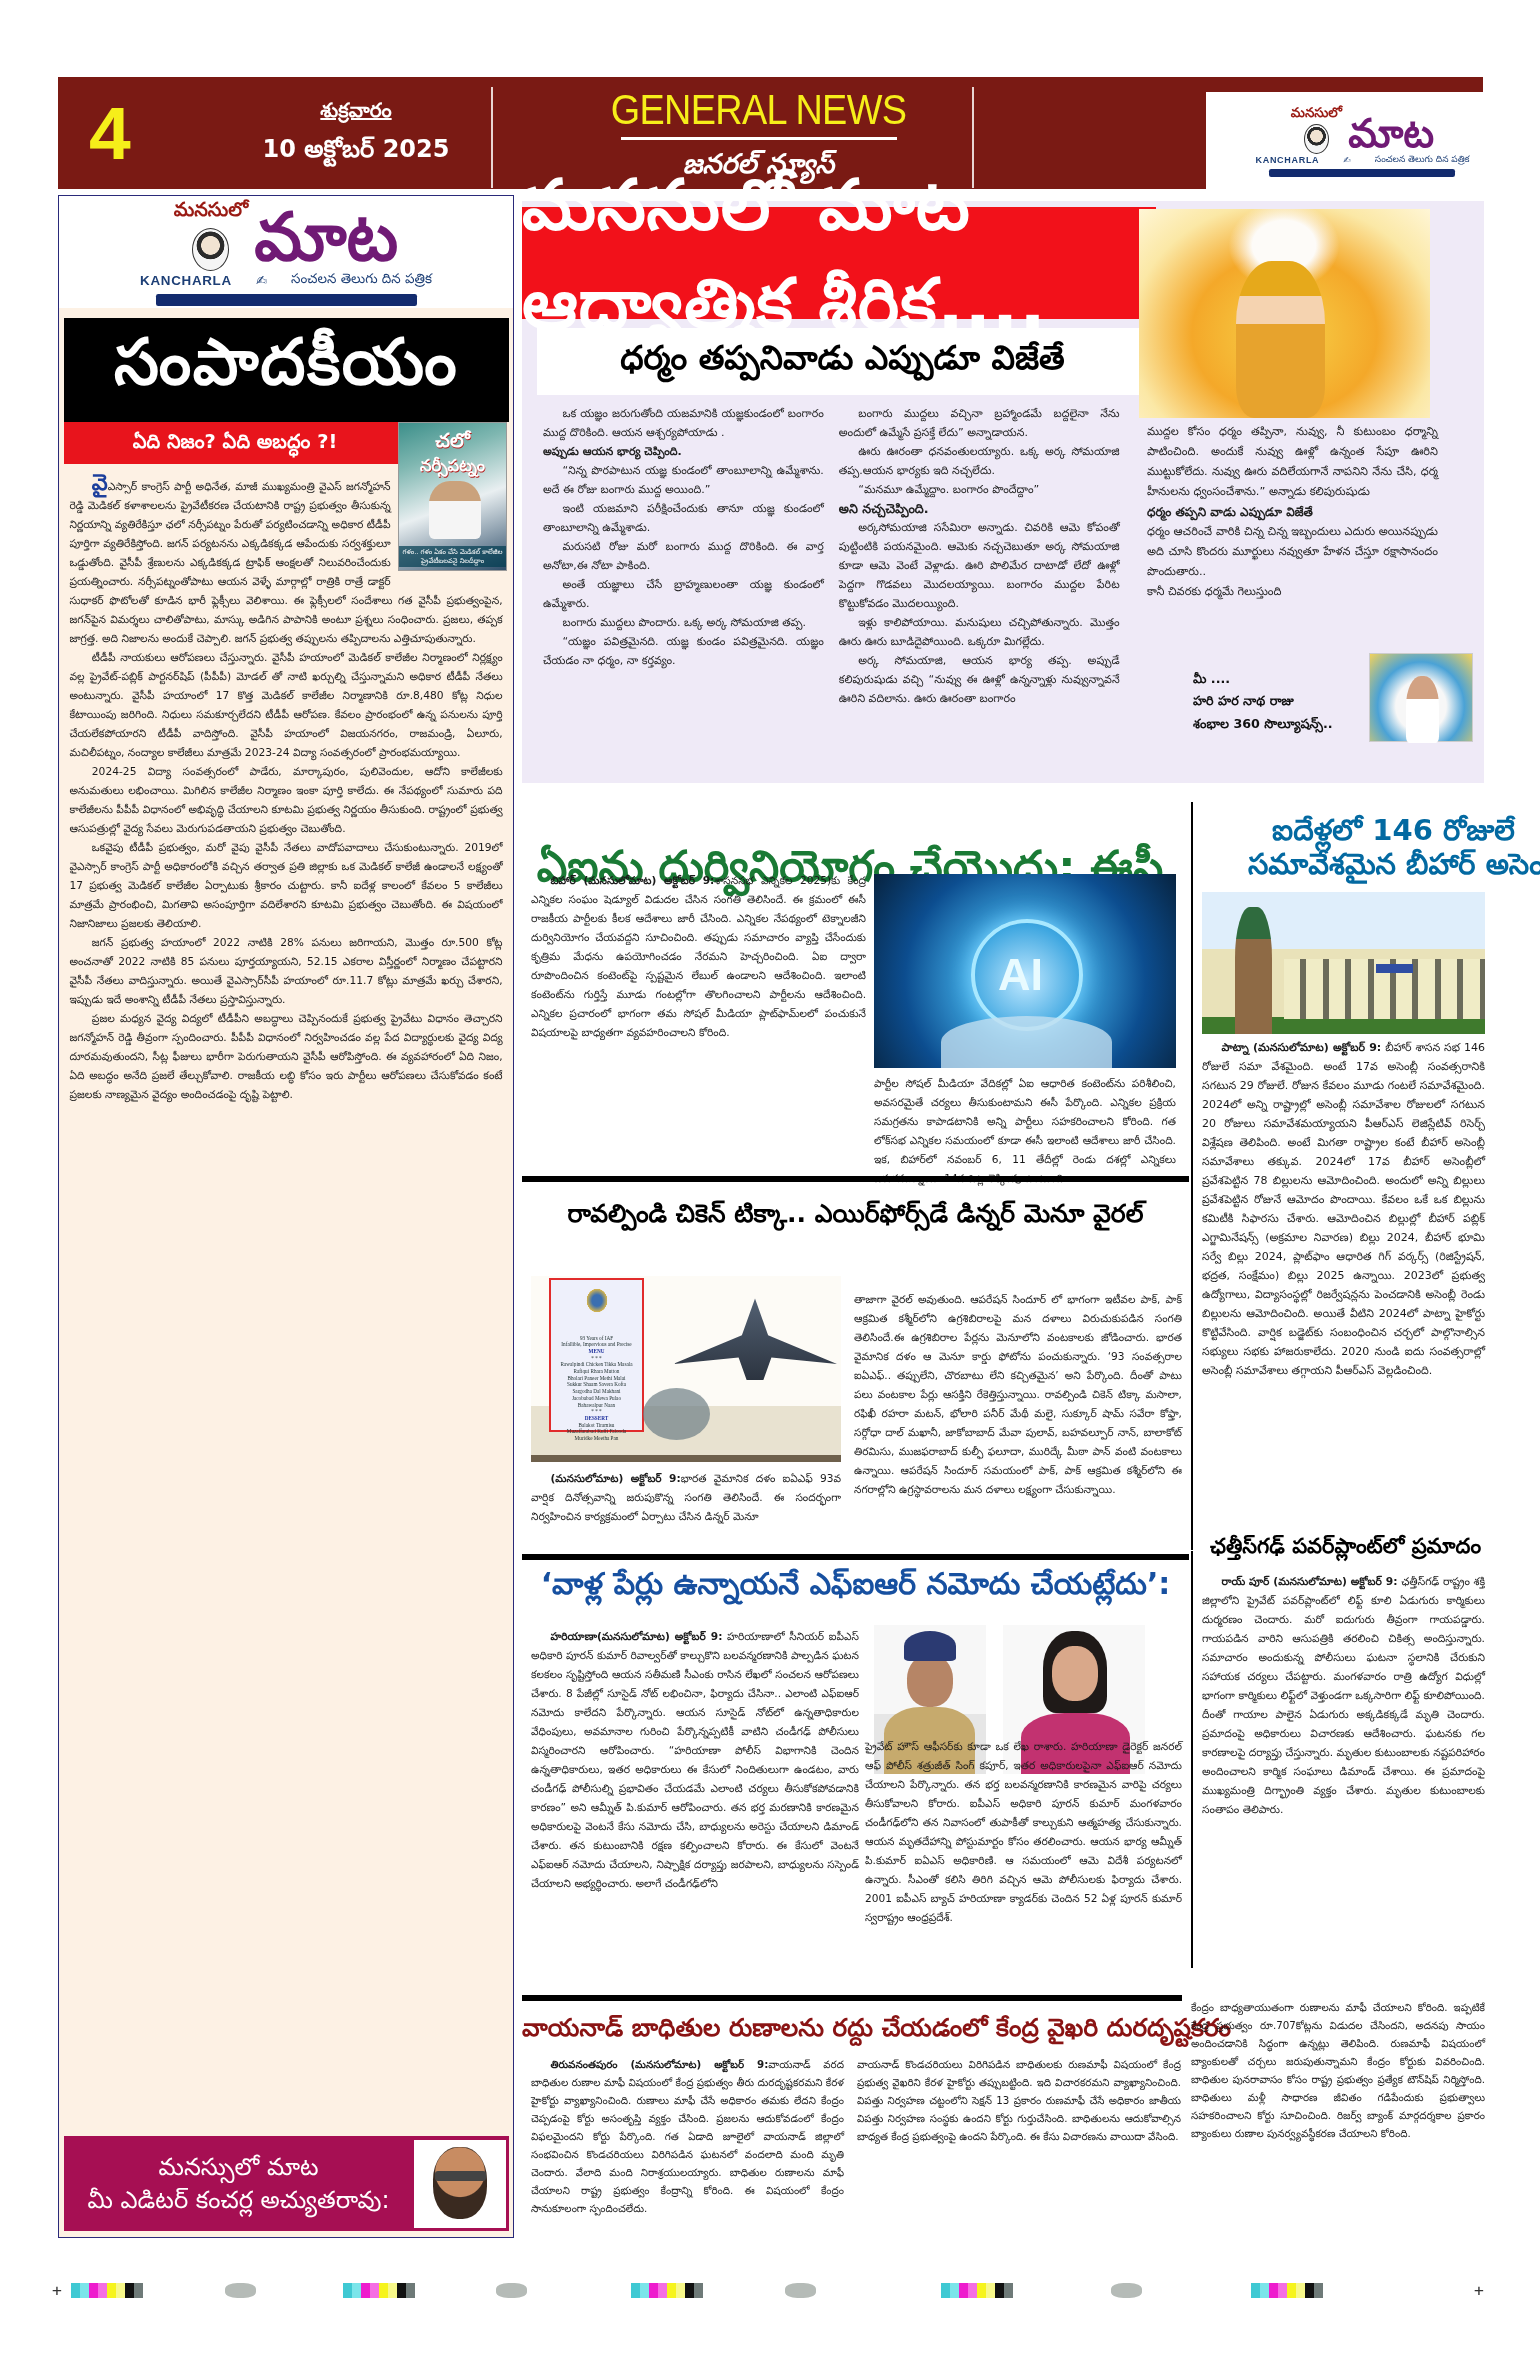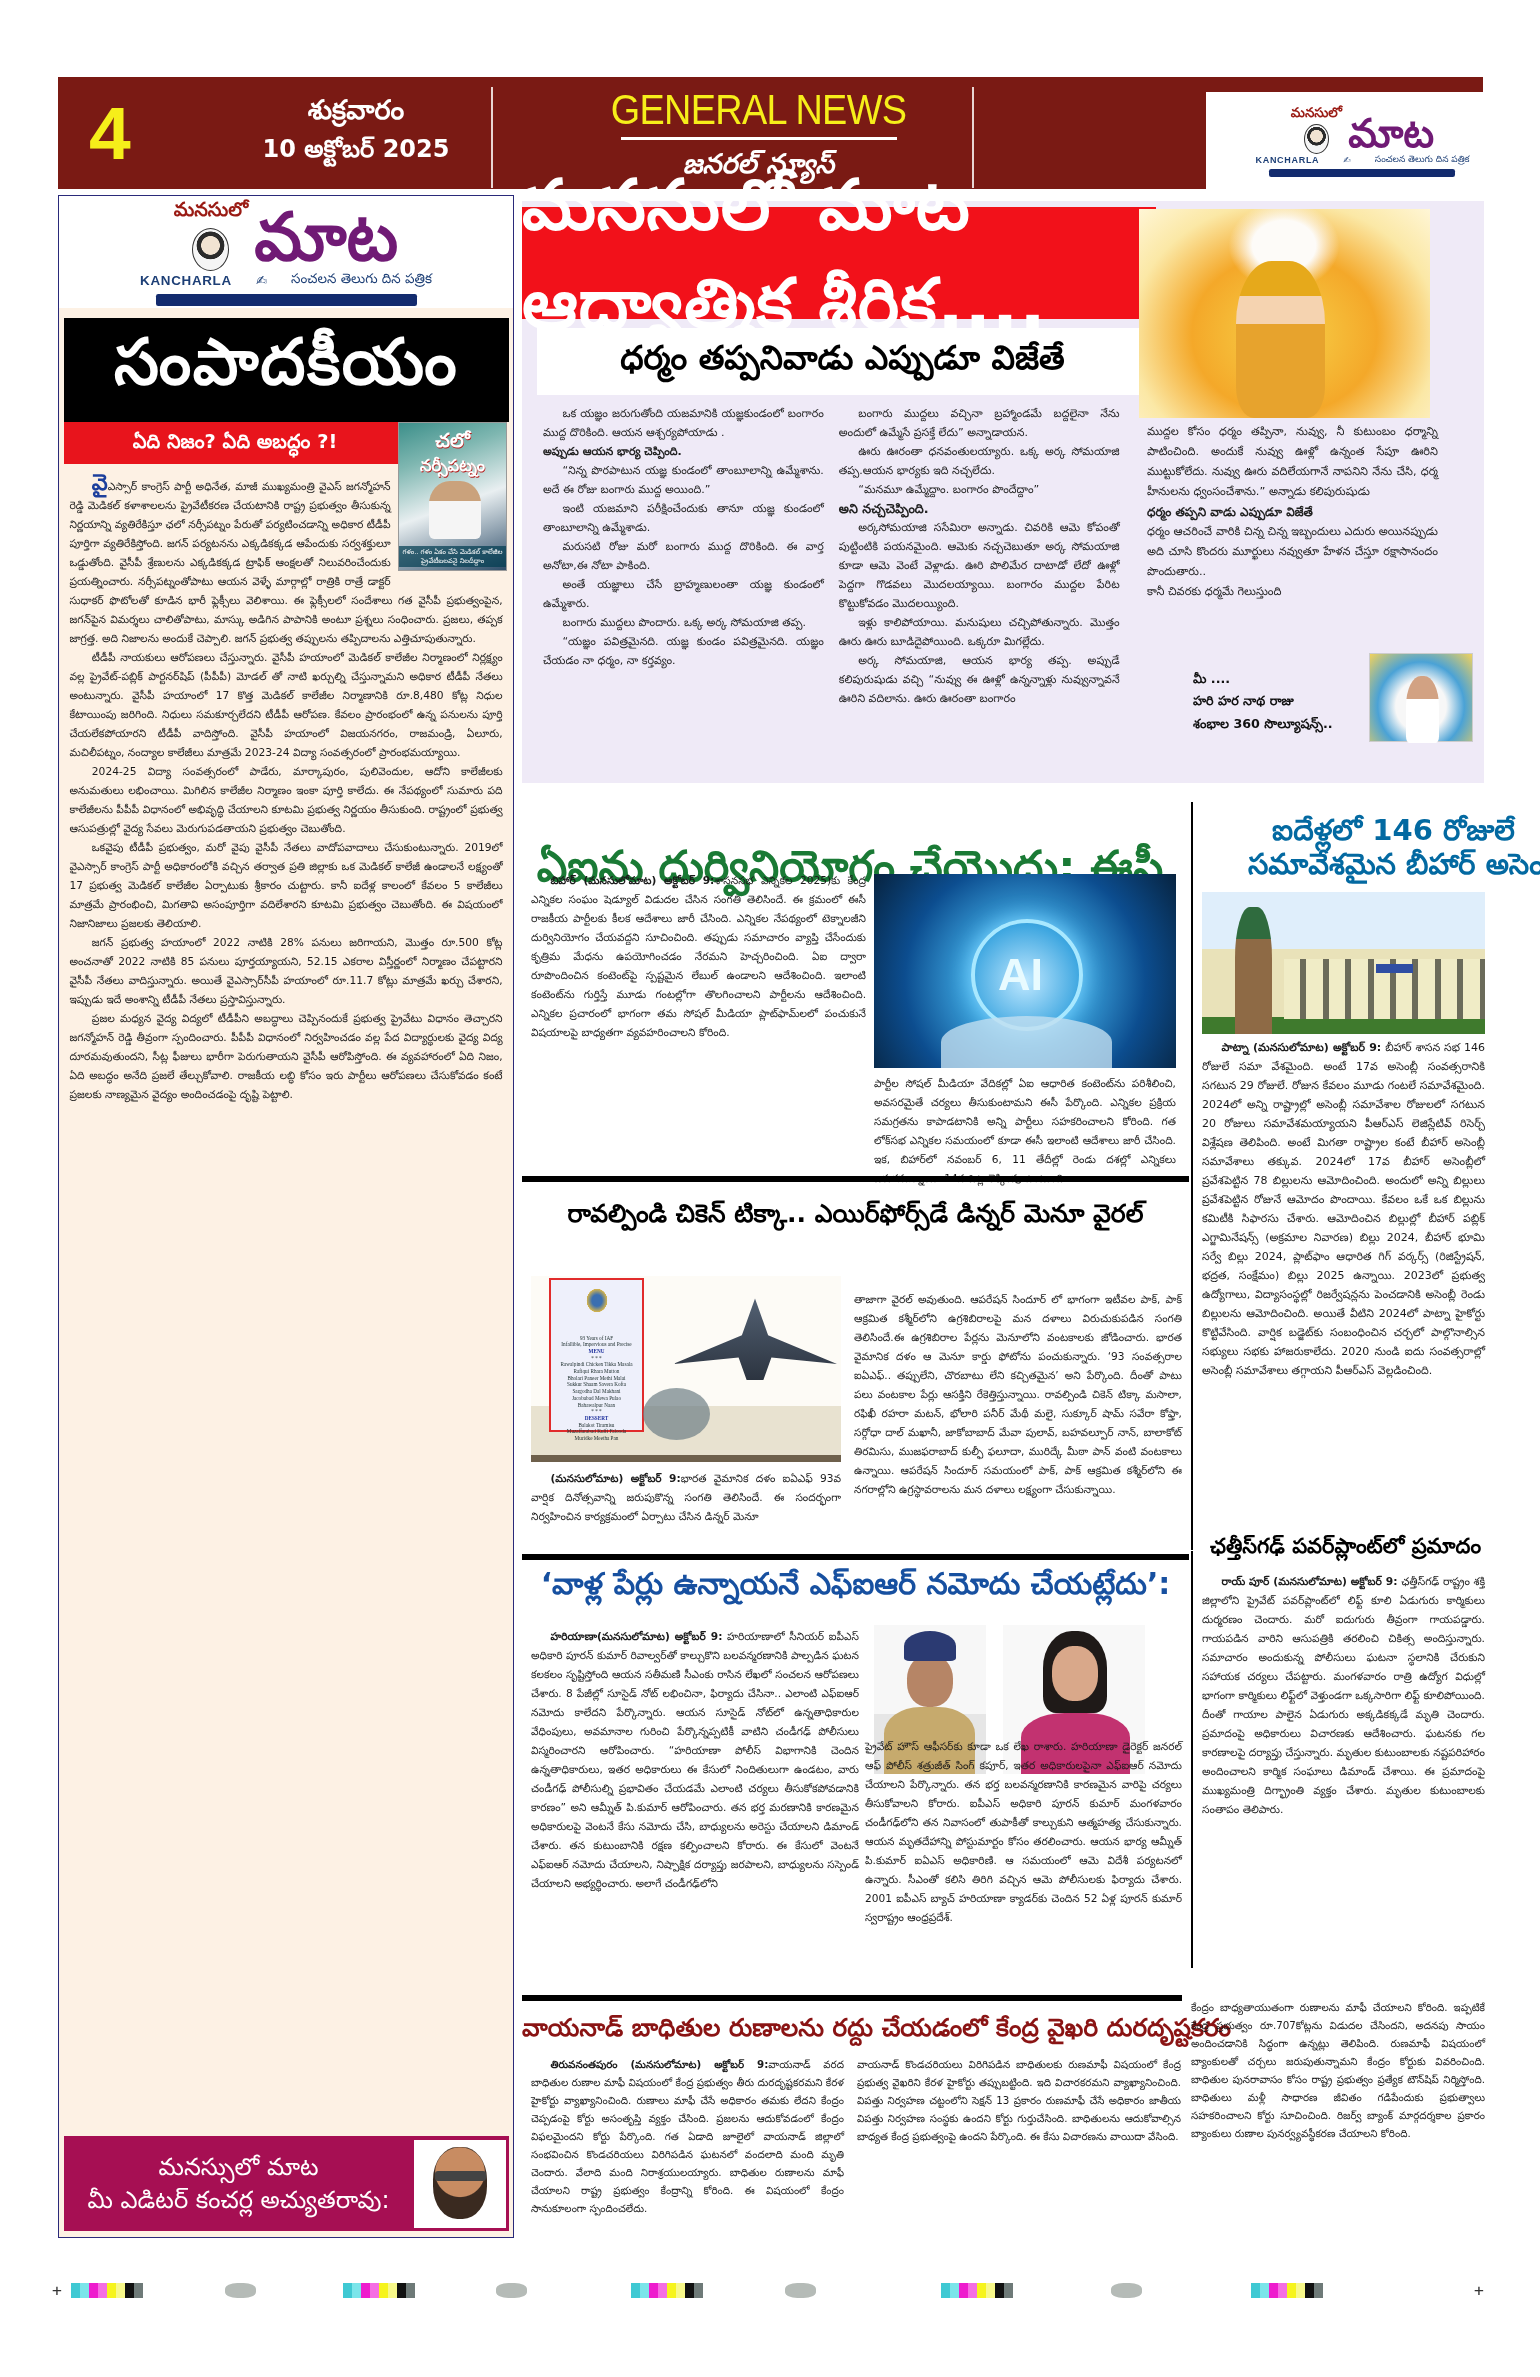--- a/index.html
+++ b/index.html
@@ -3,21 +3,21 @@
 <meta charset="utf-8">
 <style>
   * { box-sizing: border-box; margin: 0; padding: 0; }
   html, body { width: 1541px; height: 2377px; background: #ffffff; overflow: hidden; }
   body { font-family: "DejaVu Sans", sans-serif; color: #111; position: relative; }
 
   
   .masthead { position: absolute; left: 58px; top: 77px; width: 1425px; height: 112px; background: #7a1a14; }
   .page-no { position: absolute; left: 31px; top: 13.4px; font-family: "Liberation Sans", sans-serif; font-weight: 700; font-size: 75px; color: #f6ee1a; }
   .date-block { position: absolute; left: 186px; top: 16.4px; width: 224px; text-align: center; color: #fff; font-weight: 700; }
-  .date-block .day { font-size: 27px; line-height: 34px; }
+  .date-block .day { font-size: 20px; line-height: 34px; text-decoration: underline; }
   .date-block .date { font-size: 24px; line-height: 34px; margin-top: 4.5px; }
   .v-rule { position: absolute; top: 10.4px; width: 1.5px; height: 101px; background: #e9d6d3; }
   .section { position: absolute; left: 514px; top: 7.5px; width: 373px; text-align: center; }
   .section .en { font-family: "Liberation Sans", sans-serif; font-size: 42px; color: #f6ee1a; letter-spacing: -0.7px; line-height: 49px; transform: scaleX(0.9); }
   .section .rule { width: 276px; height: 3.7px; background: #fff; margin: 3px auto 4.5px; }
   .section .te { font-size: 27px; font-weight: 700; color: #fff; line-height: 37px; font-style: italic; }
   .mast-logo { position: absolute; left: 1148px; top: 15px; width: 313px; height: 97px; background: #fff; display: flex; align-items: center; justify-content: center; }
 
   
   .logo { display: flex; flex-direction: column; align-items: center; }

